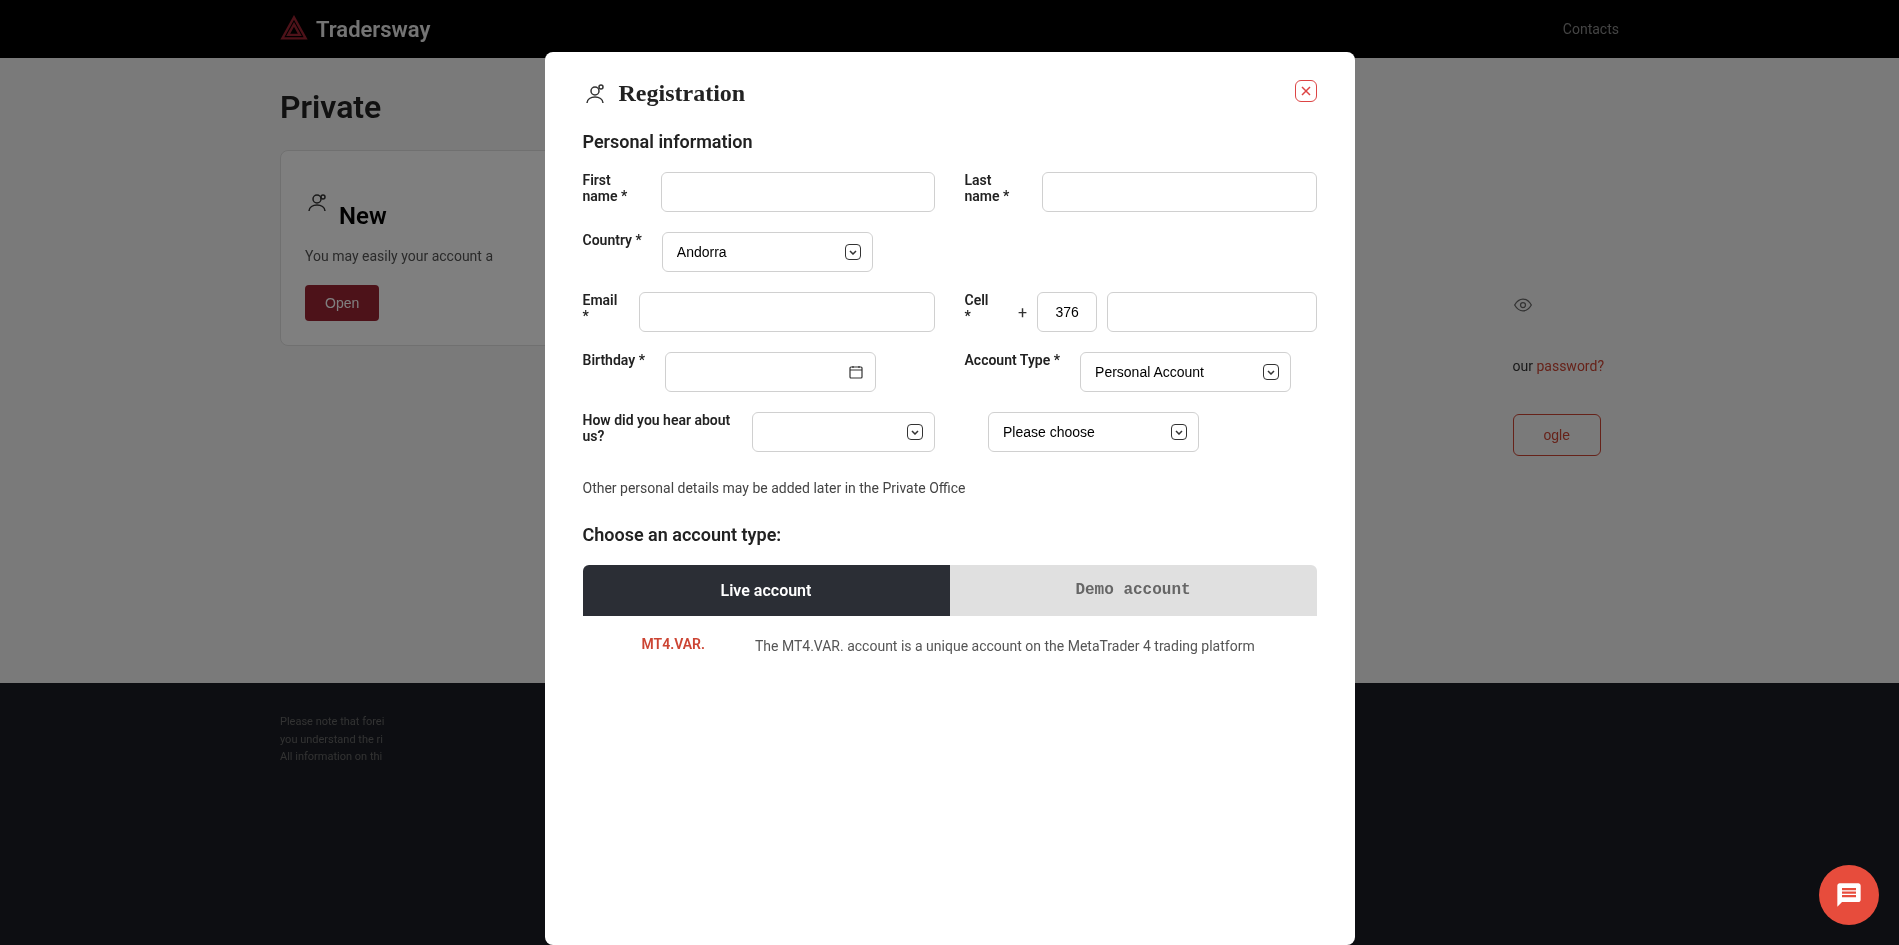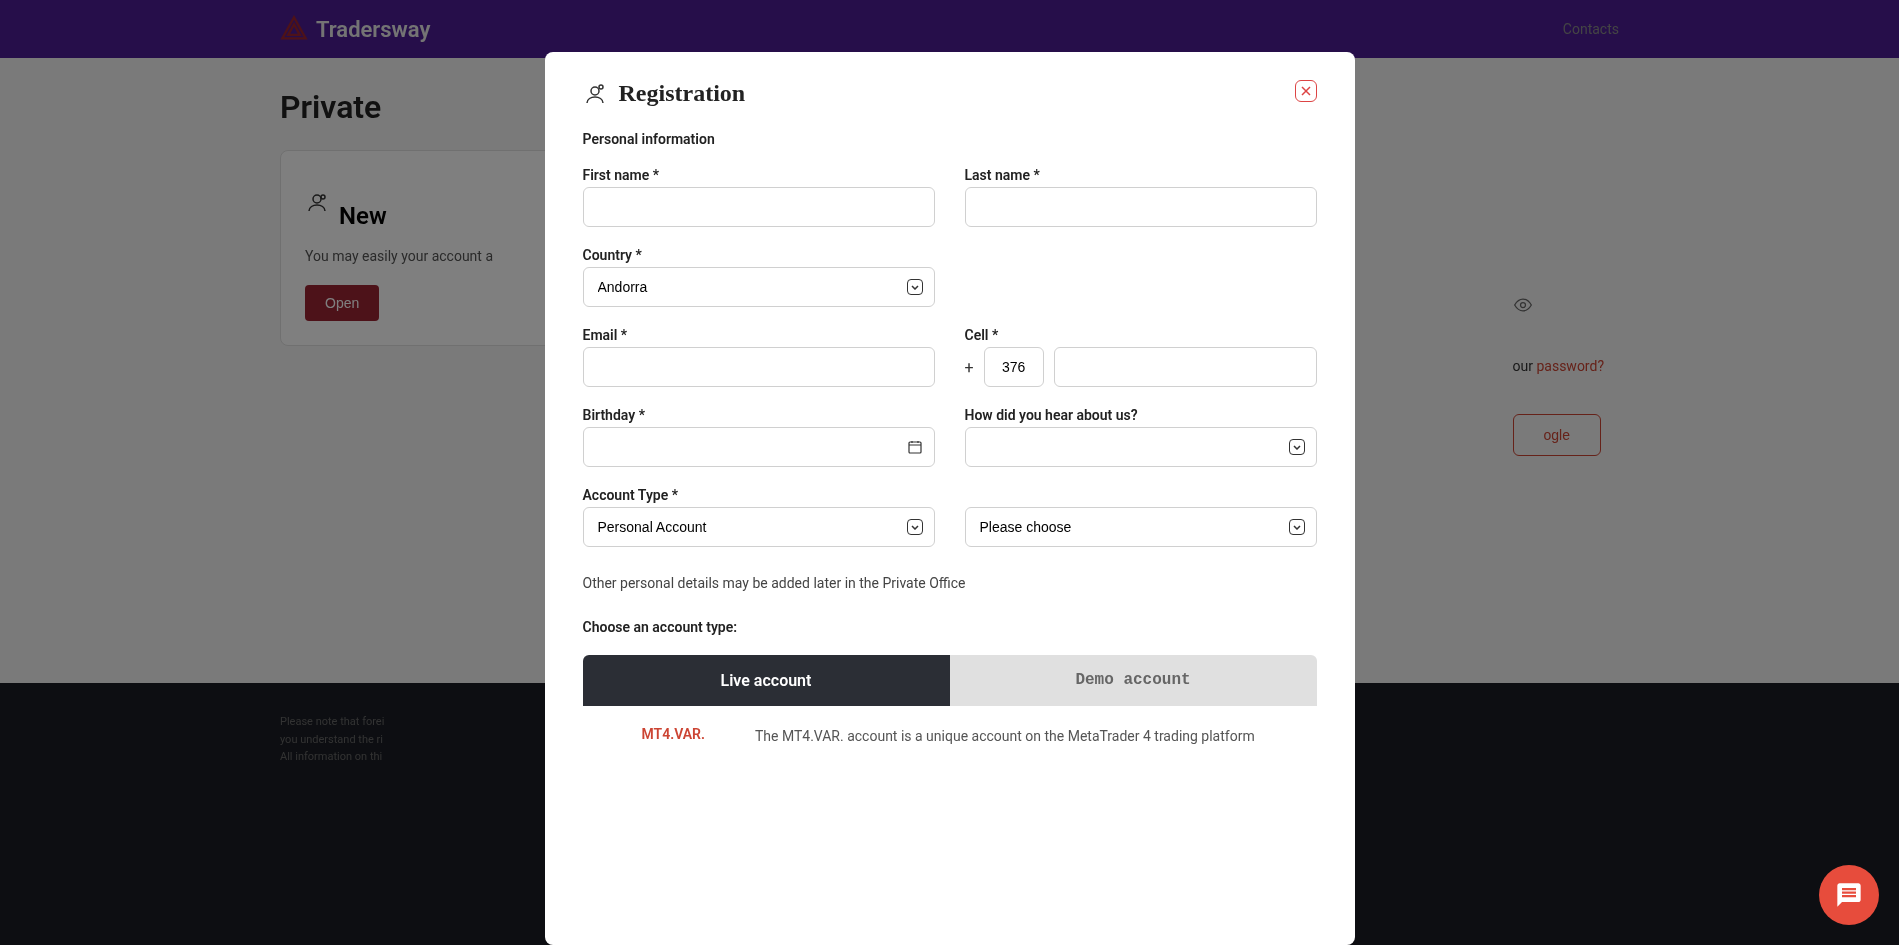--- a/index.html
+++ b/index.html
@@ -9,21 +9,21 @@
     }
     body {
       font-family: -apple-system, BlinkMacSystemFont, 'Segoe UI', Roboto, sans-serif;
       background: #f5f5f5;
       width: 1899px;
       height: 945px;
       overflow: hidden;
       position: relative;
     }
     .header {
-      background: #4c1d95;
+      background: #000000;
       height: 58px;
       display: flex;
       align-items: center;
       padding: 0 280px;
       justify-content: space-between;
     }
     .logo {
       display: flex;
       align-items: center;
       gap: 8px;
@@ -137,34 +137,33 @@
       border: 1.5px solid #d44;
       border-radius: 6px;
       display: flex;
       align-items: center;
       justify-content: center;
       cursor: pointer;
       color: #d44;
       background: #fff;
     }
     .section-title {
-      font-size: 14px;
+      font-size: 18px;
       font-weight: 600;
       color: #222;
       margin-bottom: 20px;
     }
     .form-grid {
       display: grid;
       grid-template-columns: 1fr 1fr;
       gap: 20px 30px;
     }
     .form-group {
       display: flex;
-      flex-direction: column;
-      gap: 4px;
+      gap: 20px;
     }
     .form-label {
       font-size: 14px;
       font-weight: 600;
       color: #222;
     }
     .form-input, .form-select {
       height: 40px;
       border: 1px solid #d0d0d0;
       border-radius: 6px;
@@ -416,42 +415,42 @@
         <input class="form-input" style="">
         <span class="date-icon">
           <svg width="16" height="16" viewBox="0 0 16 16" fill="none" stroke="#333" stroke-width="1.2">
             <rect x="2" y="3" width="12" height="11" rx="1"></rect>
             <path d="M2 6 L14 6 M5 2 L5 4 M11 2 L11 4"></path>
           </svg>
         </span>
       </div>
     </div>
     <div class="form-group">
+      <label class="form-label">Account Type *</label>
+      <div class="form-select-wrapper">
+        <input class="form-input" readonly="" value="Personal Account" style="">
+        <span class="select-chevron">
+          <svg width="8" height="5" viewBox="0 0 8 5" fill="none" stroke="#333" stroke-width="1.5">
+              <path d="M1 1 L4 4 L7 1"></path>
+            </svg>
+        </span>
+      </div>
+    </div>
+
+    <div class="form-group">
       <label class="form-label">How did you hear about us?</label>
       <div class="form-select-wrapper">
         <input class="form-input" readonly="" style="">
         <span class="select-chevron">
           <svg width="8" height="5" viewBox="0 0 8 5" fill="none" stroke="#333" stroke-width="1.5">
               <path d="M1 1 L4 4 L7 1"></path>
             </svg>
         </span>
       </div>
     </div>
-
-    <div class="form-group">
-      <label class="form-label">Account Type *</label>
-      <div class="form-select-wrapper">
-        <input class="form-input" readonly="" value="Personal Account" style="">
-        <span class="select-chevron">
-          <svg width="8" height="5" viewBox="0 0 8 5" fill="none" stroke="#333" stroke-width="1.5">
-              <path d="M1 1 L4 4 L7 1"></path>
-            </svg>
-        </span>
-      </div>
-    </div>
     <div class="form-group">
       <label class="form-label">&nbsp;</label>
       <div class="form-select-wrapper">
         <input class="form-input" readonly="" value="Please choose" style="">
         <span class="select-chevron">
           <svg width="8" height="5" viewBox="0 0 8 5" fill="none" stroke="#333" stroke-width="1.5">
               <path d="M1 1 L4 4 L7 1"></path>
             </svg>
         </span>
       </div>

